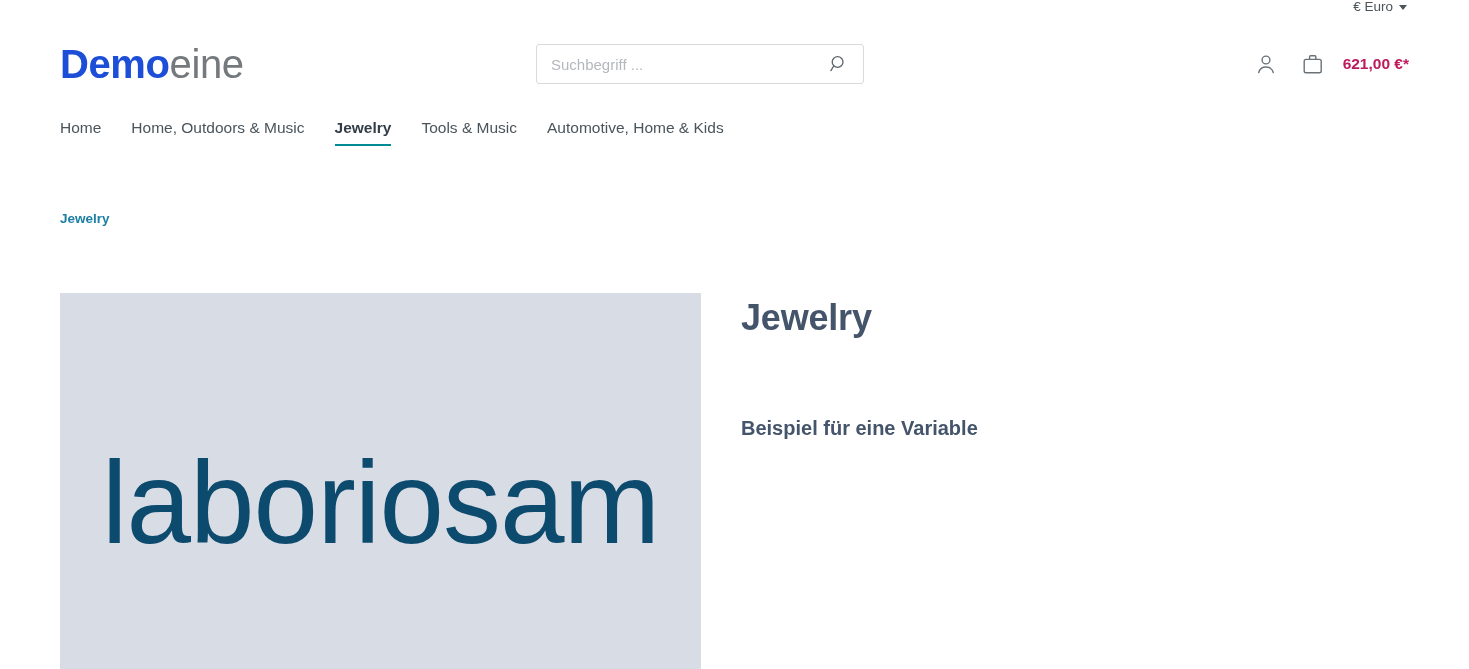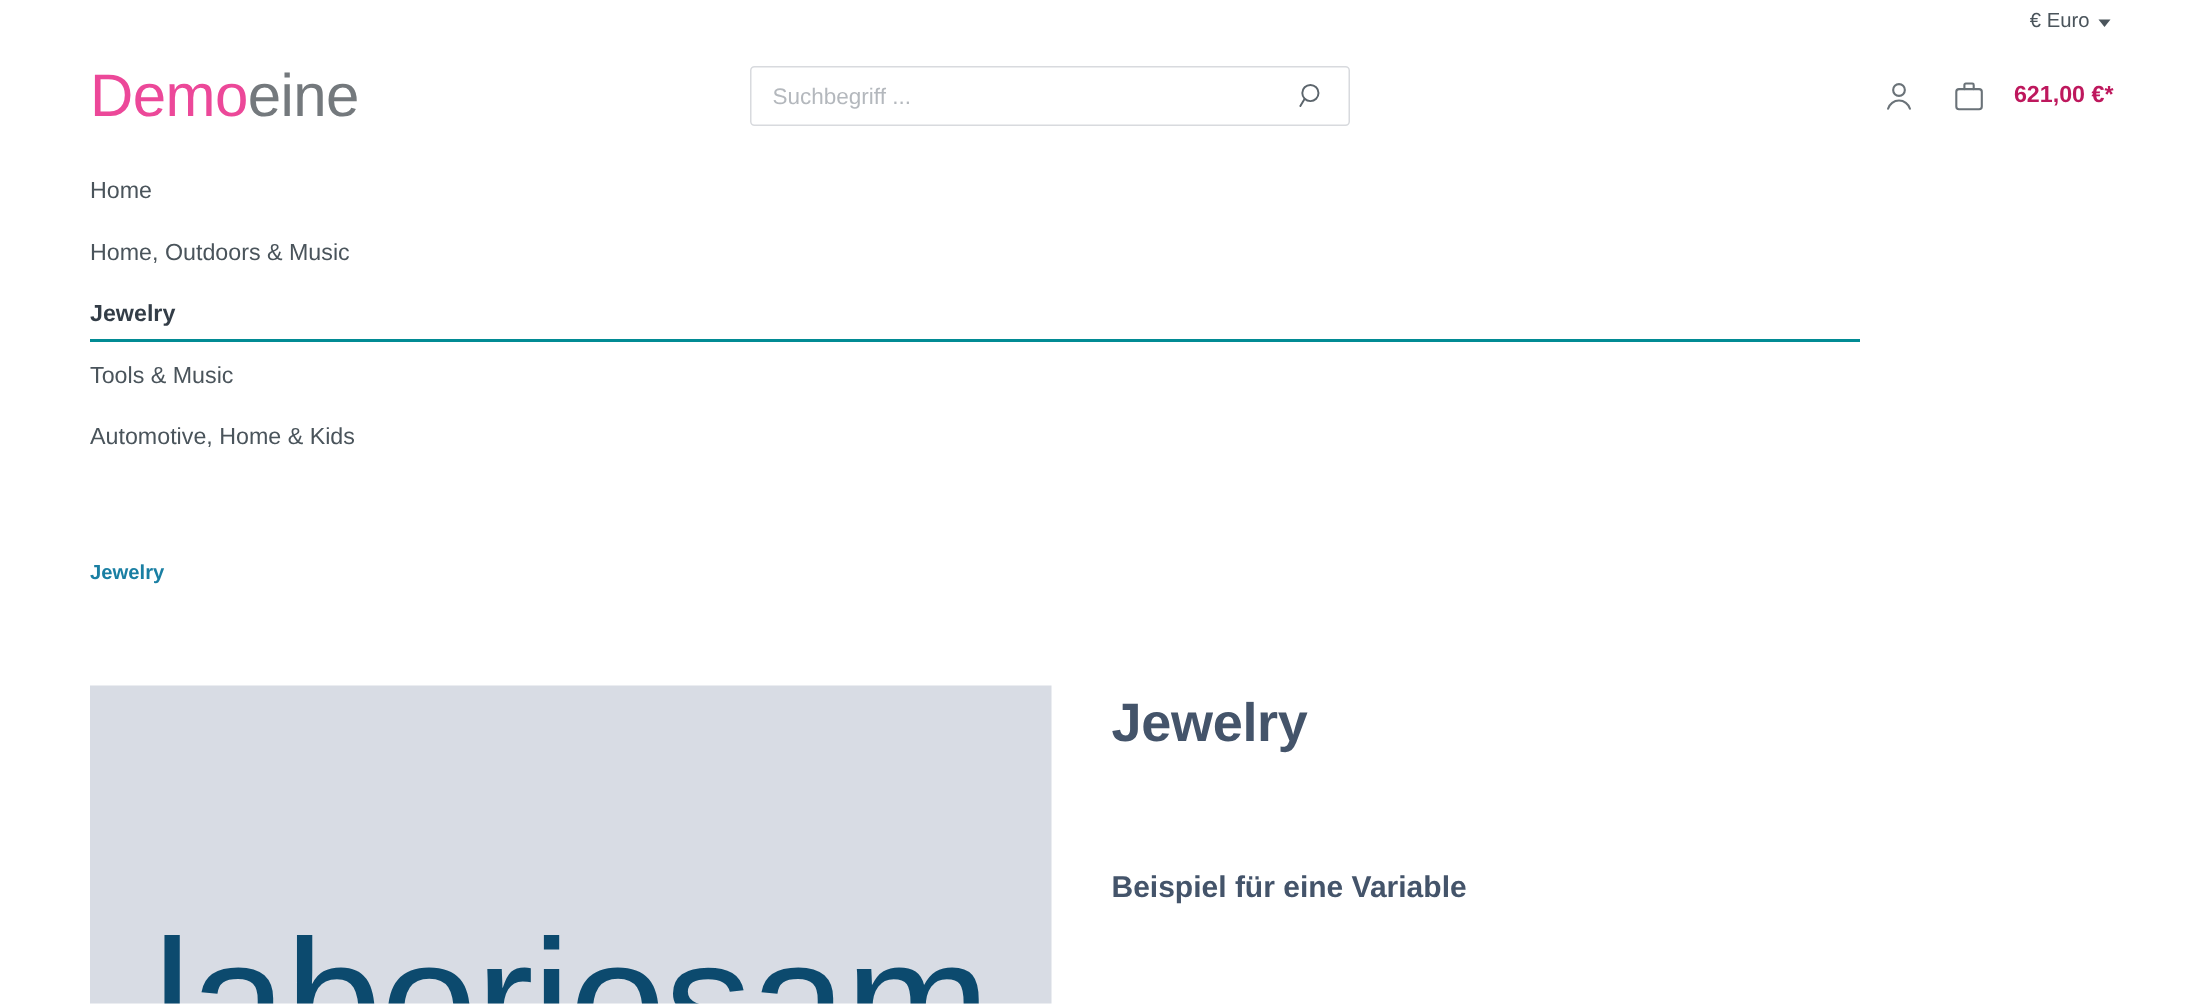--- a/index.html
+++ b/index.html
@@ -15,21 +15,21 @@
   body {
     font-family: "Liberation Sans", sans-serif;
     color: #4a545b;
     -webkit-font-smoothing: antialiased;
   }
 
   
   .topbar {
     height: 28px;
     display: flex;
-    align-items: center;
+    align-items: flex-start;
     justify-content: flex-end;
     padding: 0 62px 0 60px;
   }
   .currency-select {
     display: inline-flex;
     align-items: center;
     gap: 6px;
     font-size: 13.5px;
     color: #4a545b;
     cursor: pointer;
@@ -56,32 +56,32 @@
   .logo {
     font-size: 40px;
     line-height: 1;
     letter-spacing: -0.4px;
     color: #555b60;
     white-space: nowrap;
     text-decoration: none;
     flex: 0 0 auto;
     width: 440px;
   }
-  .logo .bold { font-weight: 400; color: #ec4899; }
+  .logo .bold { font-weight: 700; color: #1d4ed8; }
   .logo .light { font-weight: 400; color: #74797d; }
 
   .search-wrap {
     flex: 0 0 auto;
     width: 400px;
     display: flex;
     justify-content: center;
   }
   .search-box {
     position: relative;
-    width: 400px;
+    width: 328px;
     height: 40px;
   }
   .search-input {
     width: 100%;
     height: 100%;
     border: 1px solid #d8dade;
     border-radius: 3px;
     background: #fff;
     font-family: "Liberation Sans", sans-serif;
     font-size: 15px;
@@ -136,21 +136,20 @@
   }
   .nav-list {
     list-style: none;
     margin: 0;
     padding: 0;
     display: flex;
     flex-wrap: wrap;
     column-gap: 30px;
     row-gap: 0;
     max-width: 1180px;
-    flex-direction: column;
   }
   .nav-item {
     position: relative;
     padding: 6px 0 14px;
   }
   .nav-link {
     font-size: 15.5px;
     color: #4a545b;
     text-decoration: none;
     white-space: nowrap;

